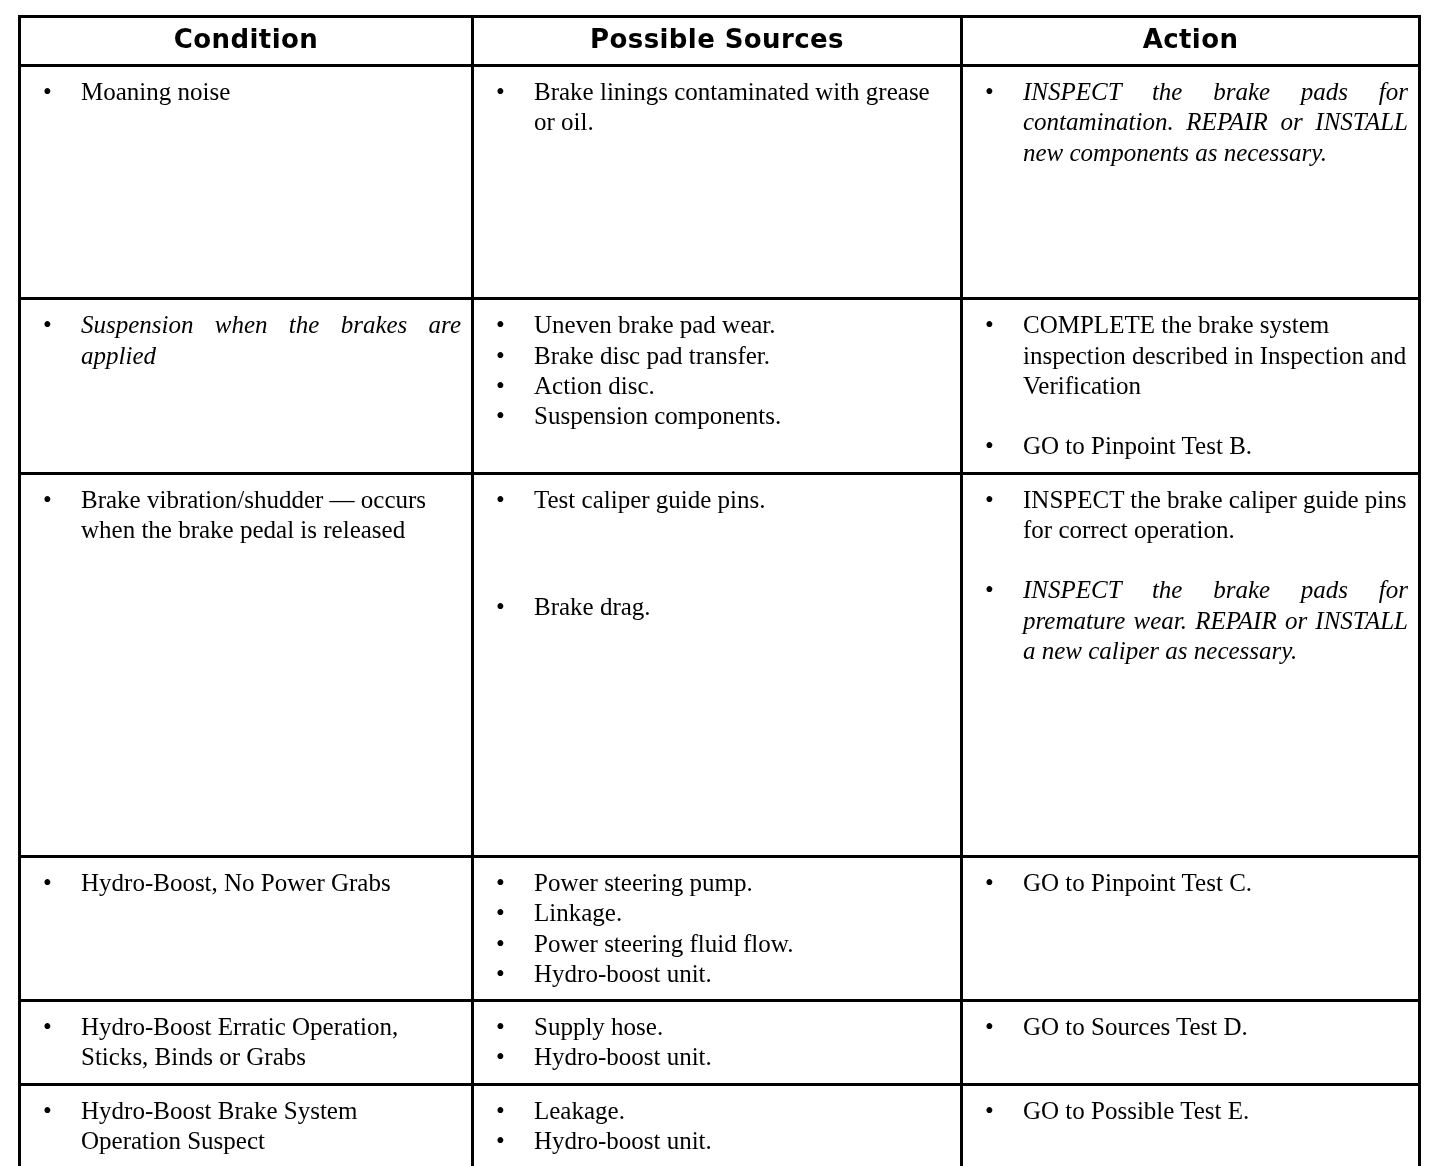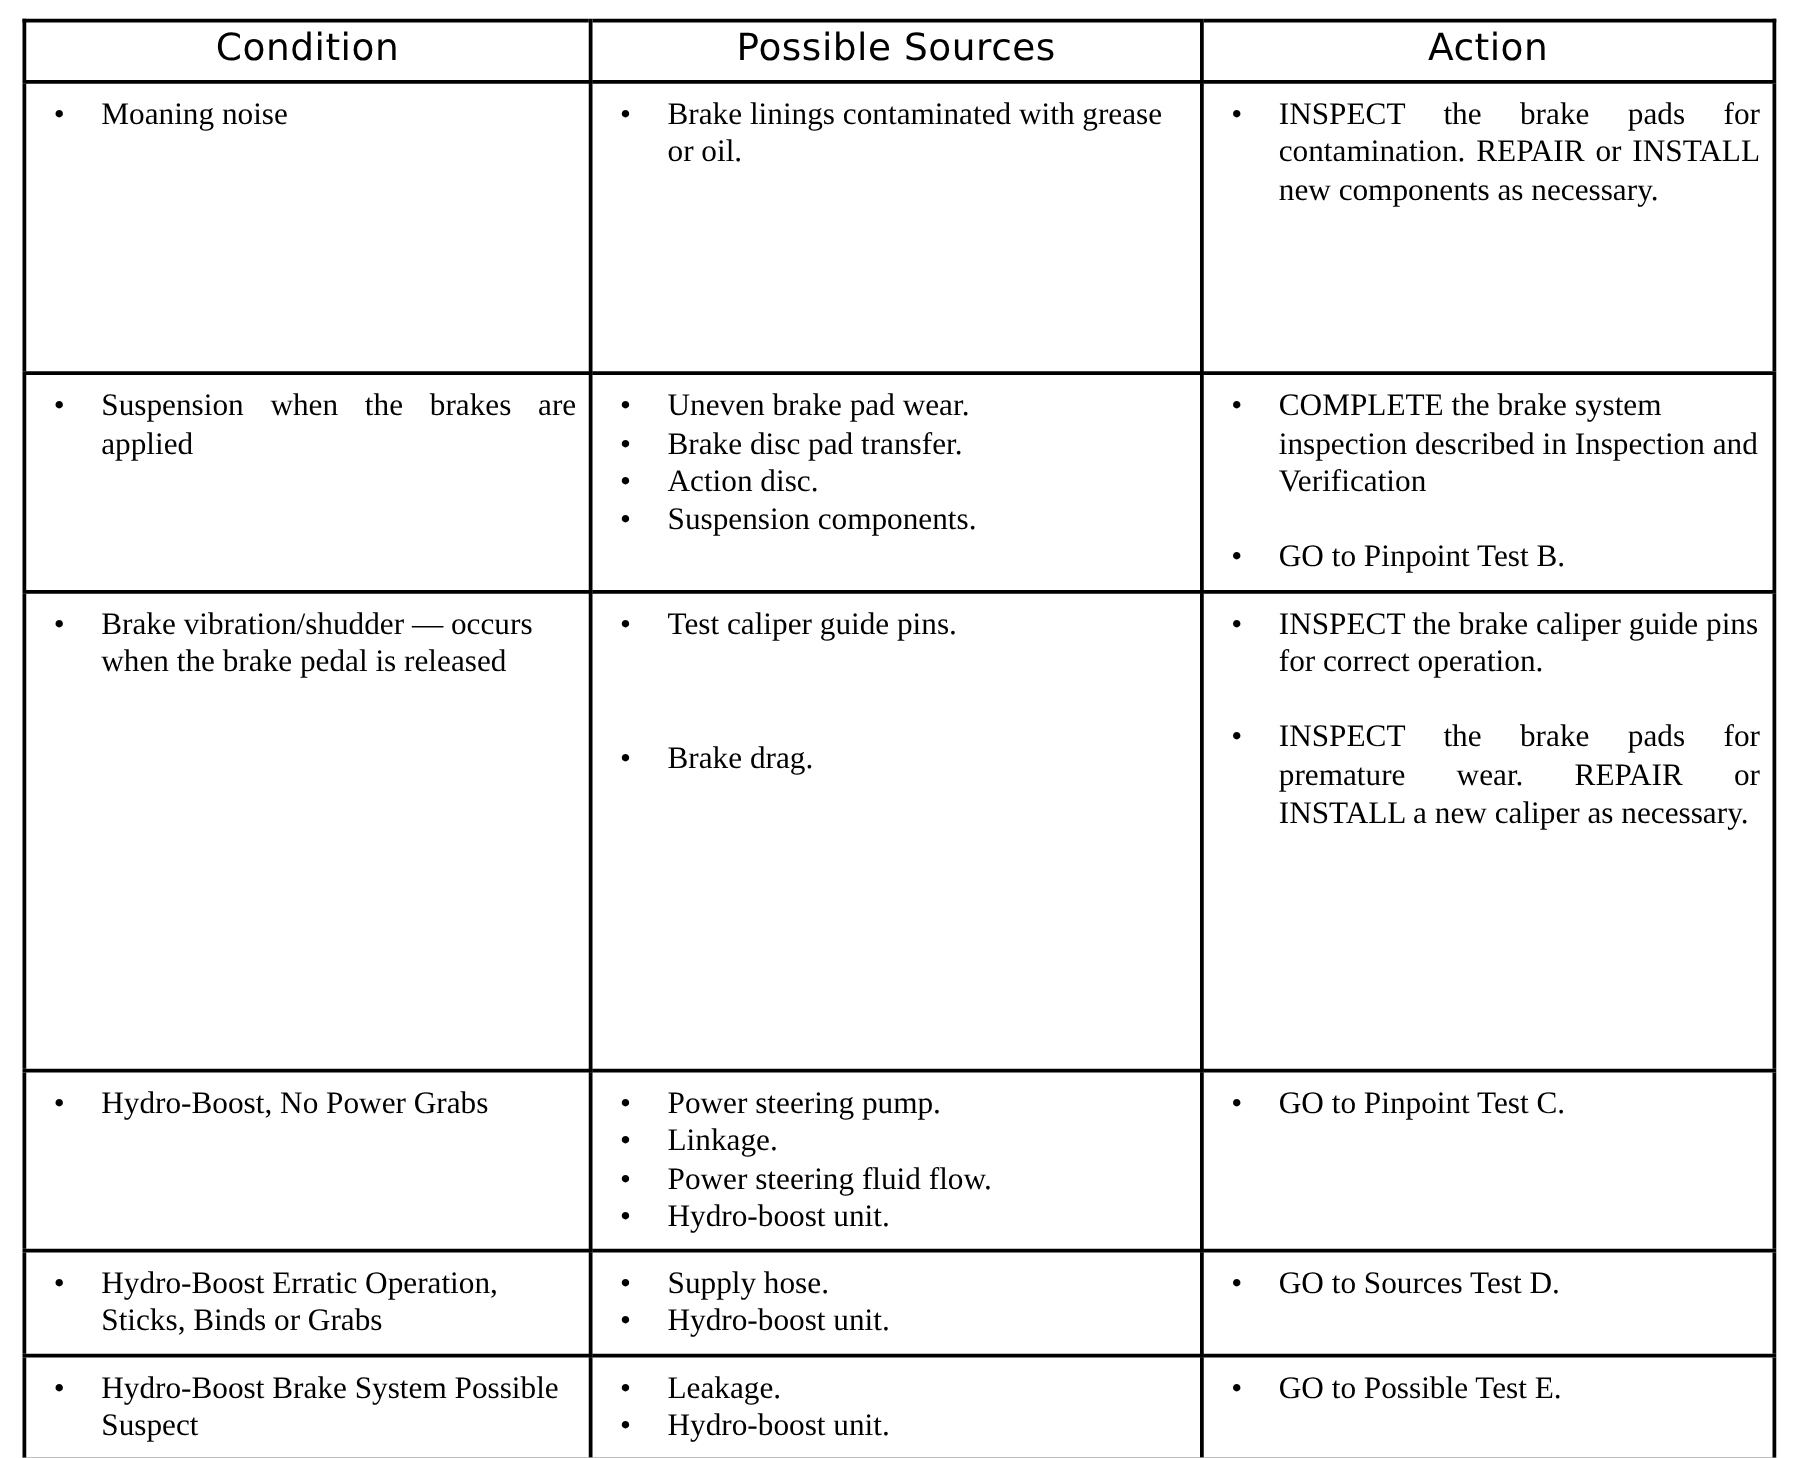--- a/index.html
+++ b/index.html
@@ -49,22 +49,22 @@
     border-bottom: 3px solid #000000;
     padding: 4px 6px 8px 6px;
     text-align: center;
     vertical-align: middle;
     height: 34px;
   }
   .hdr-cell:last-child { border-right: none; }
 
   .hdr-label {
     font-family: "DejaVu Sans", "Liberation Sans", sans-serif;
-    font-weight: normal;
-    font-size: 30px;
+    font-weight: bold;
+    font-size: 26px;
     letter-spacing: 0.4px;
     line-height: 1.0;
     display: block;
   }
 
   
   .body-cell {
     border-right: 3px solid #000000;
     border-bottom: 3px solid #000000;
     padding: 10px 10px 10px 8px;
@@ -100,21 +100,21 @@
     width: 14px;
     text-align: left;
     font-size: 25px;
     line-height: 1.21;
   }
   ul.bullets > li .li-text {
     display: block;
   }
 
   
-  .just { text-align: justify; }
+  .just { text-align: justify; font-style: italic; }
 
   
   .cell-pad-sm { height: 74px; }
   .cell-pad-md { height: 120px; }
   .cell-pad-lg { height: 180px; }
 </style>
 </head>
 <body>
 
 <div class="page">
@@ -330,21 +330,21 @@
             </li>
           </ul>
         </td>
       </tr>
 
       <tr>
         <td class="body-cell">
           <ul class="bullets">
             <li>
               <span class="bullet-dot">•</span>
-              <span class="li-text">Hydro-Boost Brake System Possible Suspect</span>
+              <span class="li-text">Hydro-Boost Brake System Operation Suspect</span>
             </li>
           </ul>
         </td>
 
         <td class="body-cell">
           <ul class="bullets">
             <li>
               <span class="bullet-dot">•</span>
               <span class="li-text">Leakage.</span>
             </li>

